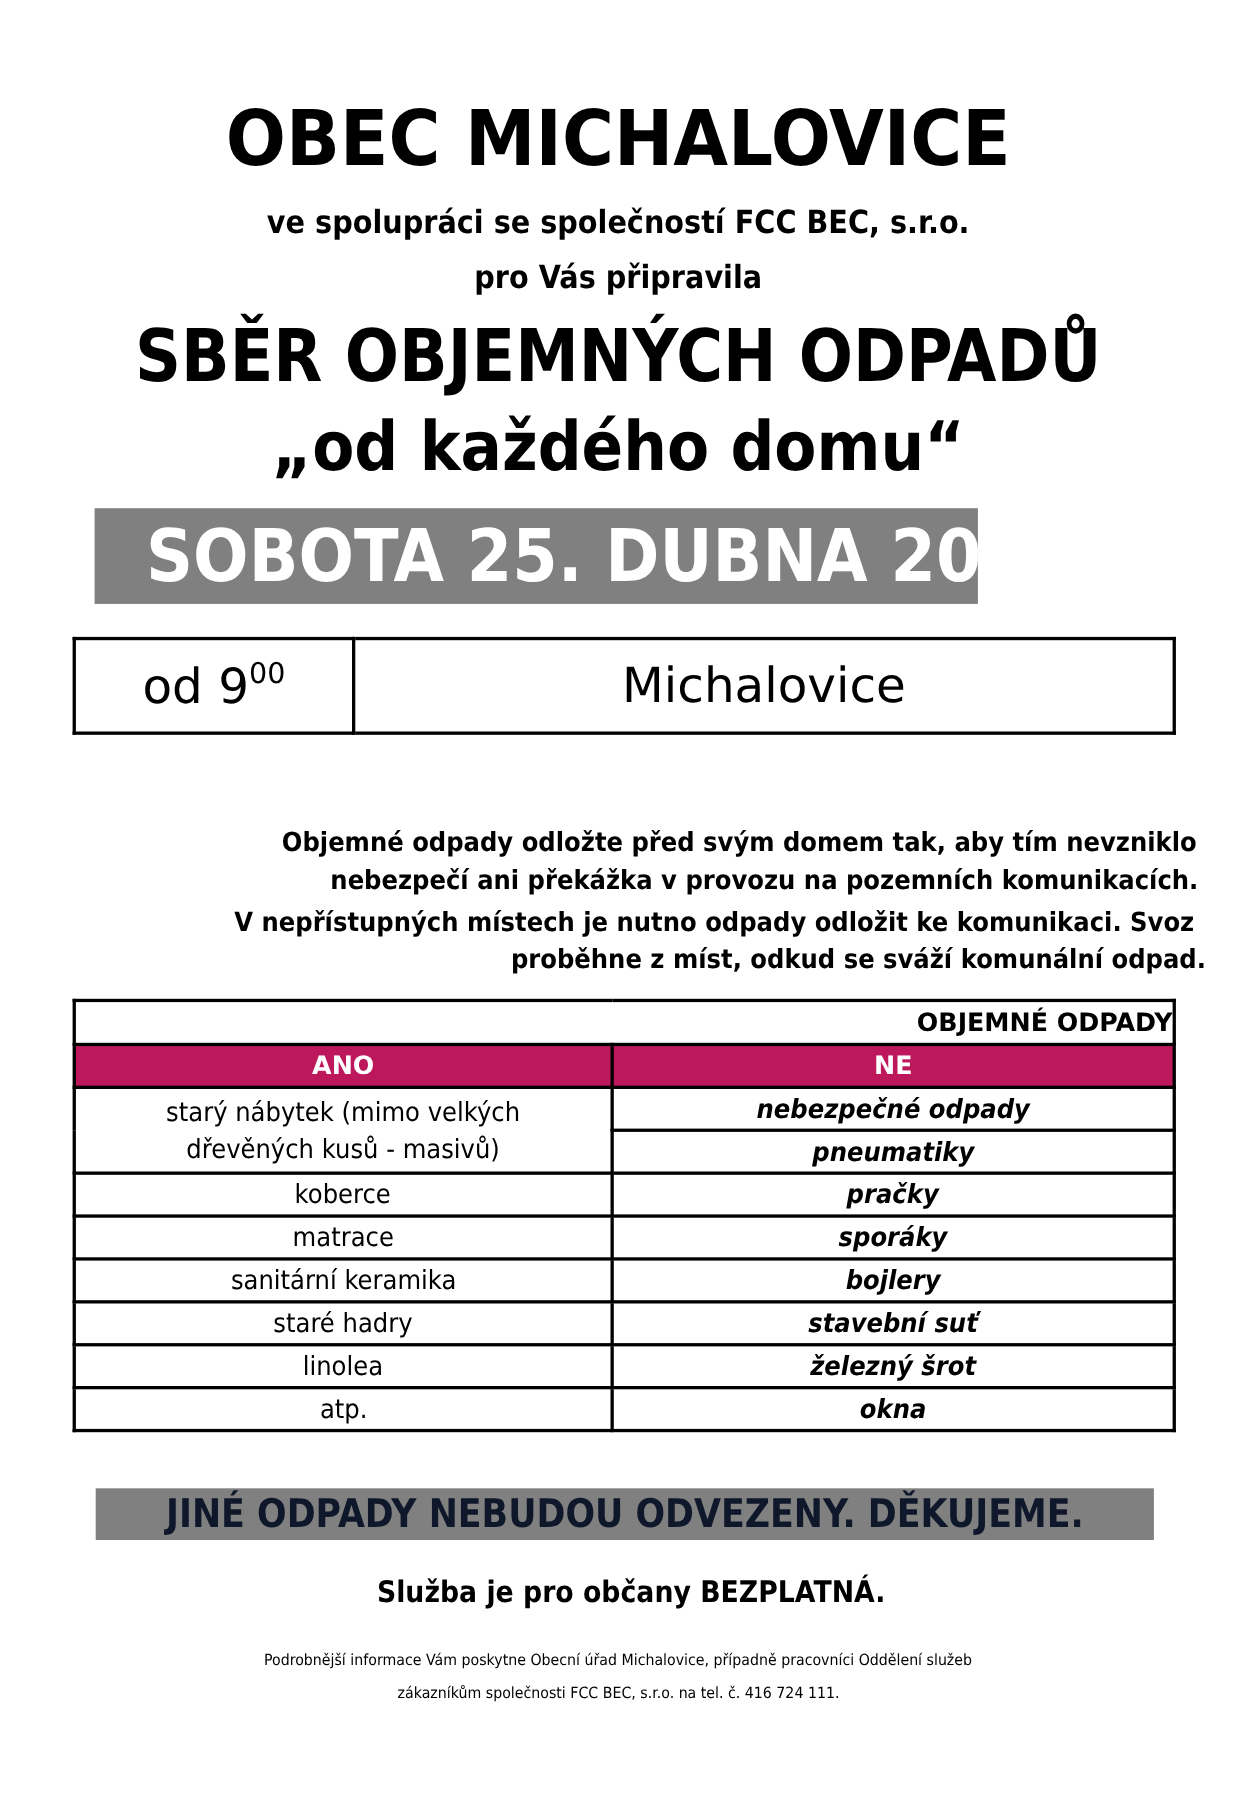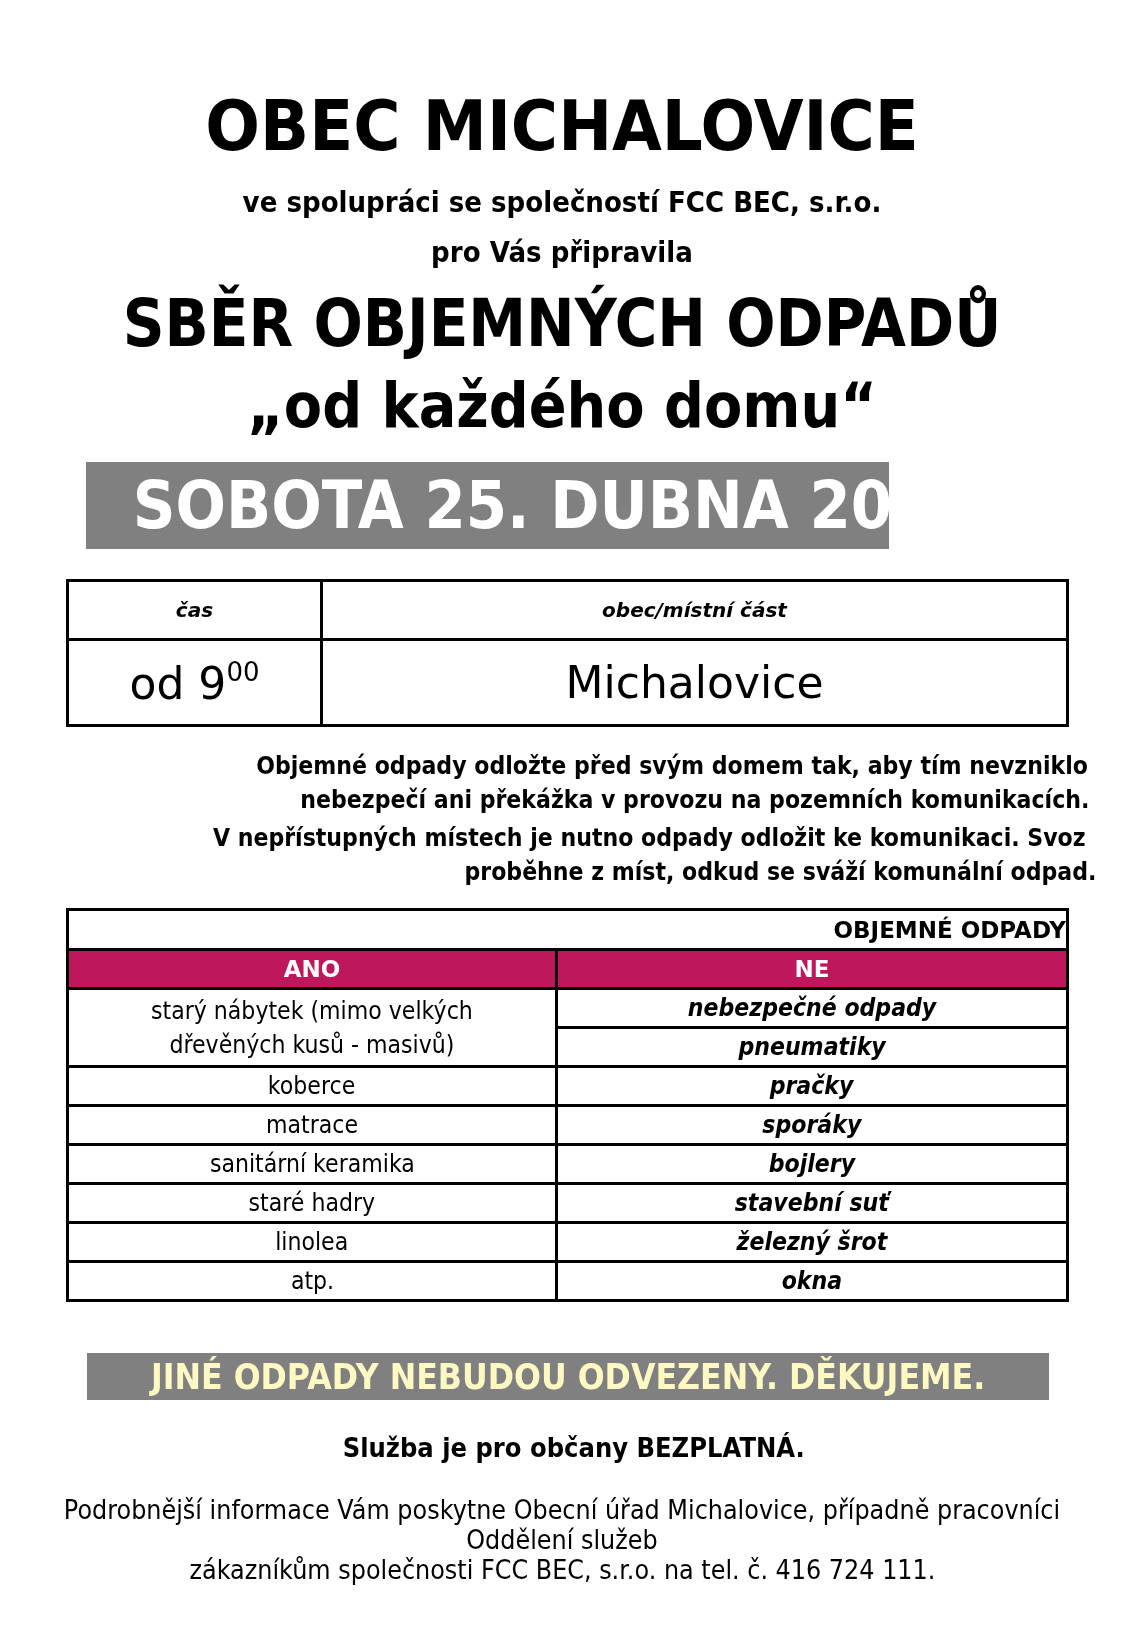--- a/index.html
+++ b/index.html
@@ -46,54 +46,50 @@
     .t2 { left: 66px; top: 908px; width: 1003px; }
     .t2 td { border: 3px solid #000; text-align: center; padding: 0; height: 36px; font-size: 24px; }
     .t2 .cap td { font-weight: bold; height: 37px; font-size: 23px; text-align: right; }
     .t2 .colhdr td { background: #be185d; color: #ffffff; font-weight: bold; height: 36px; font-size: 23px; }
     .t2 .ano { width: 486px; font-weight: normal; }
     .t2 .ne { font-weight: bold; font-style: italic; }
     .t2 .ano span, .t2 .ne span { display: inline-block; transform: scaleX(0.92); }
 
     .footer-banner {
       position: absolute; left: 87px; top: 1353px; width: 962px; height: 47px;
-      background: #808080; color: #fef9c3; font-weight: bold; font-size: 36px;
+      background: #808080; color: #0f172a; font-weight: bold; font-size: 36px;
       line-height: 47px; text-align: center; white-space: nowrap; overflow: hidden;
     }
     .footer-banner span { display: inline-block; transform: scaleX(0.88); }
     .free {
       position: absolute; left: 12px; top: 1428px; width: 1124px; text-align: center;
       font-weight: bold; font-size: 27px; line-height: 40px;
     }
     .free span { display: inline-block; transform: scaleX(0.9); }
     .contact {
       position: absolute; left: 0; top: 1495px; width: 1124px; text-align: center;
-      font-size: 26px; line-height: 30px;
+      font-size: 14px; line-height: 30px;
     }
     .contact span { display: inline-block; transform: scaleX(0.92); }
   </style>
 </head>
 <body>
 
 <div class="abs title">OBEC MICHALOVICE</div>
 <div class="abs sub1">ve spolupráci se společností FCC BEC, s.r.o.</div>
 <div class="abs sub2">pro Vás připravila</div>
 <div class="abs headline">SBĚR OBJEMNÝCH ODPADŮ</div>
 <div class="abs quote">„od každého domu“</div>
 
 <div class="date-banner">
   <span>SOBOTA 25. DUBNA 2026</span>
 </div>
 
 <table class="t1">
   <tbody>
-      <tr class="hdr">
-    <td class="c1">čas</td>
-    <td>obec/místní část</td>
-  </tr>
   <tr class="val">
     <td class="c1"><span>od 9</span><span class="sup">00</span></td>
     <td>Michalovice</td>
   </tr>
 </tbody>
   </table>
 
 <div class="notice" style="top:749px;"><span>Objemné odpady odložte před svým domem tak, aby tím nevzniklo</span></div>
 <div class="notice" style="top:783px;"><span>nebezpečí ani překážka v provozu na pozemních komunikacích.</span></div>
 <div class="notice" style="top:821px;"><span>V nepřístupných místech je nutno odpady odložit ke komunikaci. Svoz</span></div>

